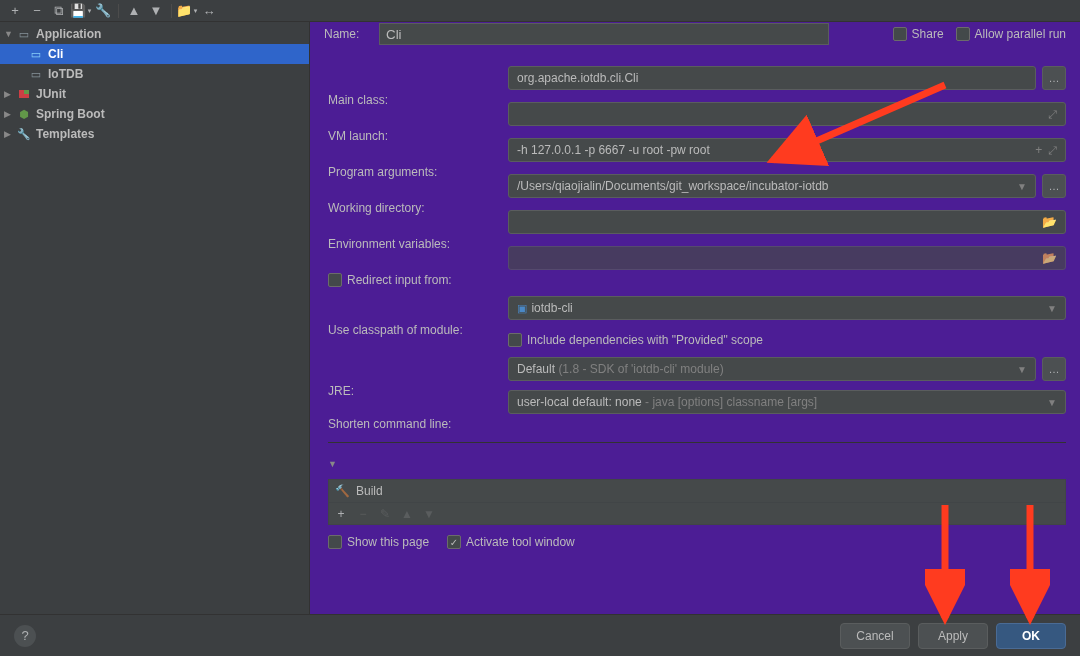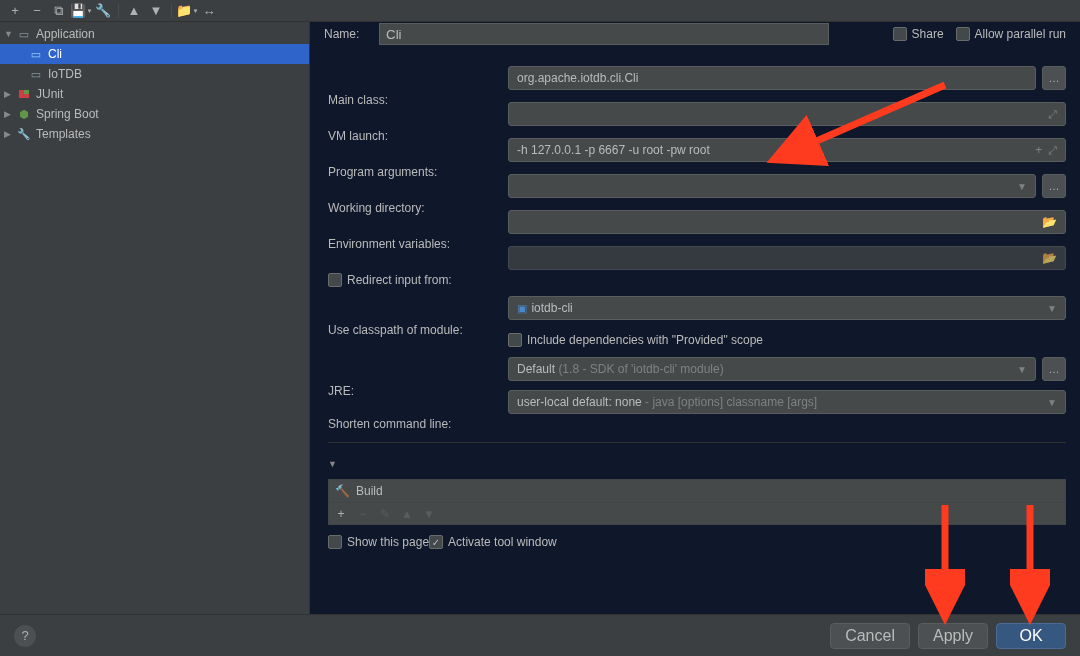--- a/index.html
+++ b/index.html
@@ -11,23 +11,23 @@
     .dropdown-arrow::after { content: "▾"; font-size: 7px; margin-left:1px; }
 
     .content { flex: 1; display: flex; min-height: 0; }
 
     .sidebar { width: 310px; background: #3c3f41; border-right: 1px solid #323232; }
     .tree { padding-top: 2px; }
     .tree-row { display: flex; align-items: center; height: 20px; padding-left: 4px; gap: 2px; cursor: pointer; }
     .tree-row.selected { background: #2f65ca; color: #fff; }
     .caret { width: 10px; font-size: 9px; color: #888; }
     .node-ico { width: 16px; height: 14px; display: flex; align-items: center; justify-content: center; font-size: 11px; }
-    .node-lbl { padding-left: 2px; }
-
-    .main { flex: 1; display: flex; flex-direction: column; background: #0f172a; }
+    .node-lbl { padding-left: 2px; font-weight: bold; }
+
+    .main { flex: 1; display: flex; flex-direction: column; background: #4c1d95; }
     .name-row { display: flex; align-items: center; padding: 0 14px; height: 24px; gap: 12px; }
     .name-lbl { width: 43px; }
     .name-input { flex: 0 0 450px; height: 22px; background: #45494a; border: 1px solid #5a5d5e; color: #bbbbbb; padding: 0 6px; }
     .spacer { flex: 1; }
     .chk { display: flex; align-items: center; gap: 5px; cursor: pointer; }
     .chkbox { width: 14px; height: 14px; background: #43494a; border: 1px solid #6b6b6b; border-radius: 2px; display: flex; align-items: center; justify-content: center; font-size: 10px; color: #bbbbbb; }
 
     .tabs { display: flex; padding-left: 18px; border-bottom: 1px solid #323232; height: 32px; align-items: center; gap: 24px; margin-top: 8px; }
     .tab { height: 32px; display: flex; align-items: center; color: #bbbbbb; cursor: pointer; }
     .tab.active { color: #bbbbbb; border-bottom: 2px solid #4a88c7; margin-bottom: -1px; }
@@ -50,26 +50,26 @@
 
     .before-launch { margin: 22px 14px 0 18px; border-top: 1px solid #323232; padding-top: 10px; }
     .bl-header { display: flex; align-items: center; gap: 4px; height: 22px; }
     .bl-list { background: #45494a; border: 1px solid #414547; margin-top: 4px; }
     .bl-item { display: flex; align-items: center; height: 22px; padding-left: 6px; gap: 6px; }
     .hammer { color: #499c54; font-size: 12px; }
     .bl-tools { height: 22px; border-top:1px solid #414547; display: flex; align-items: center; padding-left: 2px; gap: 2px; }
     .bl-tool { width: 20px; text-align:center; color: #afb1b3; }
     .bl-tool.dis { color: #5a5d5e; }
 
-    .bl-chks { display: flex; padding: 10px 0 0 0; }
+    .bl-chks { display: flex; gap: 18px; padding: 10px 0 0 0; }
 
     .footer { display: flex; align-items: center; height: 42px; padding: 0 14px; border-top: 1px solid #323232; background: #3c3f41; }
     .help-ico { width: 22px; height: 22px; border-radius: 11px; background: #4c5052; display:flex; align-items:center; justify-content:center; color:#afb1b3; font-size:13px; }
-    .btn { height: 26px; min-width: 70px; padding: 0 14px; background: #4c5052; border: 1px solid #5a5d5e; color: #bbbbbb; border-radius: 4px; font-size: 16px; cursor: pointer; margin-left: 8px; }
-    .btn.primary { background: #365880; border-color: #4a6b95; color: #fff; }
+    .btn { height: 26px; min-width: 70px; padding: 0 14px; background: #4c5052; border: 1px solid #5a5d5e; color: #bbbbbb; border-radius: 4px; font-size: 12px; cursor: pointer; margin-left: 8px; }
+    .btn.primary { background: #365880; border-color: #4a6b95; color: #fff; font-weight: bold; }
 
     .arrow-svg { position: absolute; pointer-events: none; }
   </style>
 </head>
 <body>
 
 <div class="toolbar">
   <span class="tool-icon">+</span>
   <span class="tool-icon">−</span>
   <span class="tool-icon">⧉</span>
@@ -169,20 +169,21 @@
               <span class="plus-ico">+</span>
               <span class="expand-ico">⤢</span>
             </div>
         </div>
       </div>
 
       <div class="form-row">
         <span class="form-lbl">Working directory:</span>
         <div class="form-ctl">
           <div class="fld sans">
+              <span>/Users/qiaojialin/Documents/git_workspace/incubator-iotdb</span>
               <span class="dd-caret">▼</span>
             </div>
           <div class="sq-btn">…</div>
         </div>
       </div>
 
       <div class="form-row">
         <span class="form-lbl">Environment variables:</span>
         <div class="form-ctl">
           <div class="fld">

